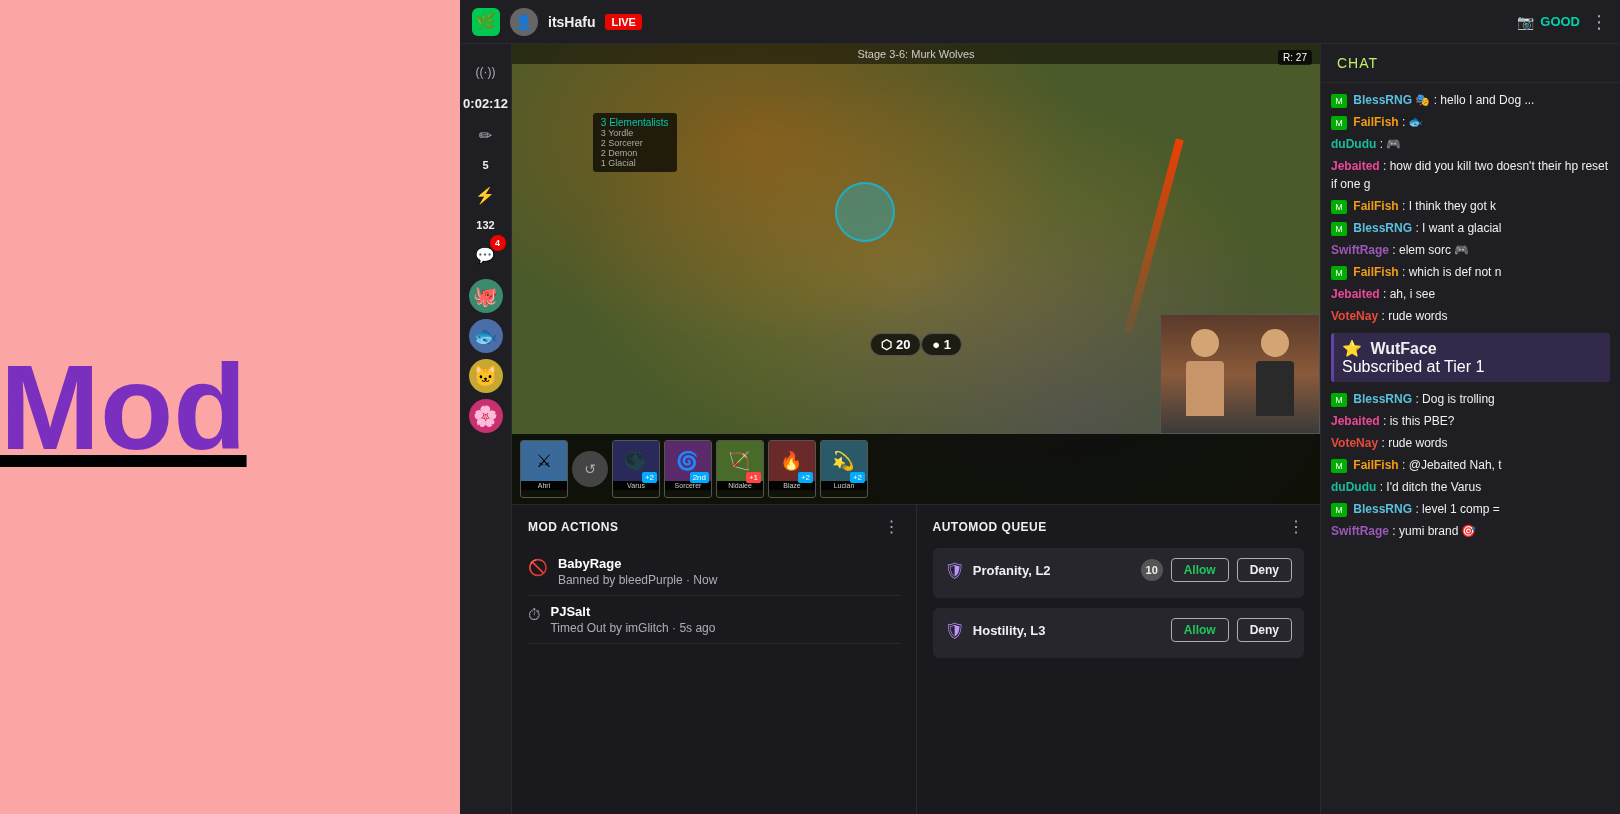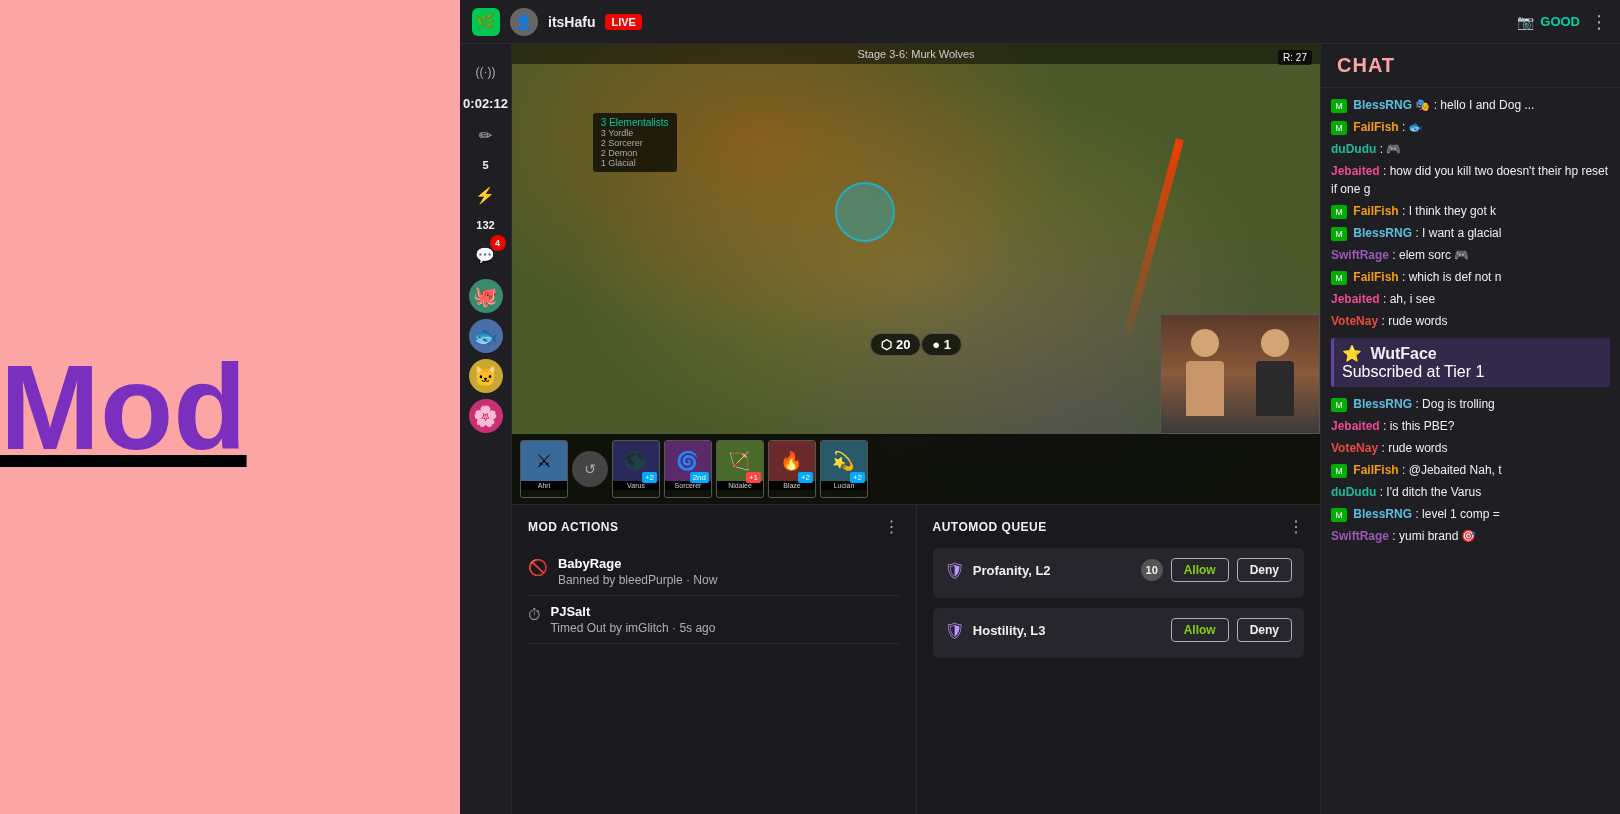--- a/index.html
+++ b/index.html
@@ -406,21 +406,21 @@
       width: 22px;
       height: 22px;
       border-radius: 50%;
       display: flex;
       align-items: center;
       justify-content: center;
     }
     .allow-btn {
       background: transparent;
       border: 1px solid #adadb8;
-      color: #84cc16;
+      color: #22c55e;
       font-size: 12px;
       font-weight: 600;
       padding: 4px 12px;
       border-radius: 4px;
       cursor: pointer;
     }
     .deny-btn {
       background: transparent;
       border: 1px solid #adadb8;
       color: #efeff1;
@@ -454,23 +454,23 @@
       border-left: 1px solid #2a2a2e;
       display: flex;
       flex-direction: column;
       overflow: hidden;
     }
     .chat-header {
       padding: 10px 16px;
       border-bottom: 1px solid #2a2a2e;
     }
     .chat-title {
-      color: #fca5a5;
-      font-size: 20px;
-      font-weight: 700;
+      color: #bef264;
+      font-size: 14px;
+      font-weight: 400;
       letter-spacing: 1px;
     }
     .chat-messages {
       flex: 1;
       overflow-y: auto;
       padding: 8px 10px;
       display: flex;
       flex-direction: column;
       gap: 4px;
     }

